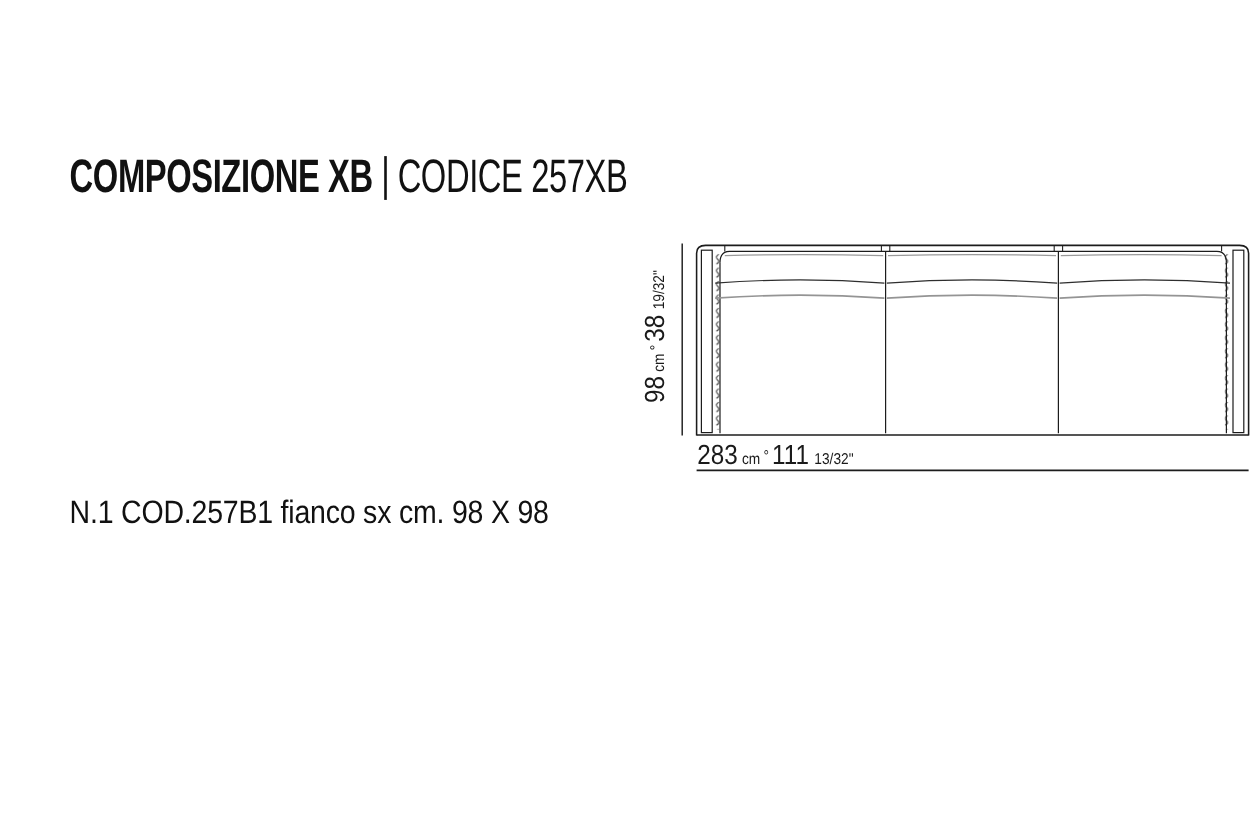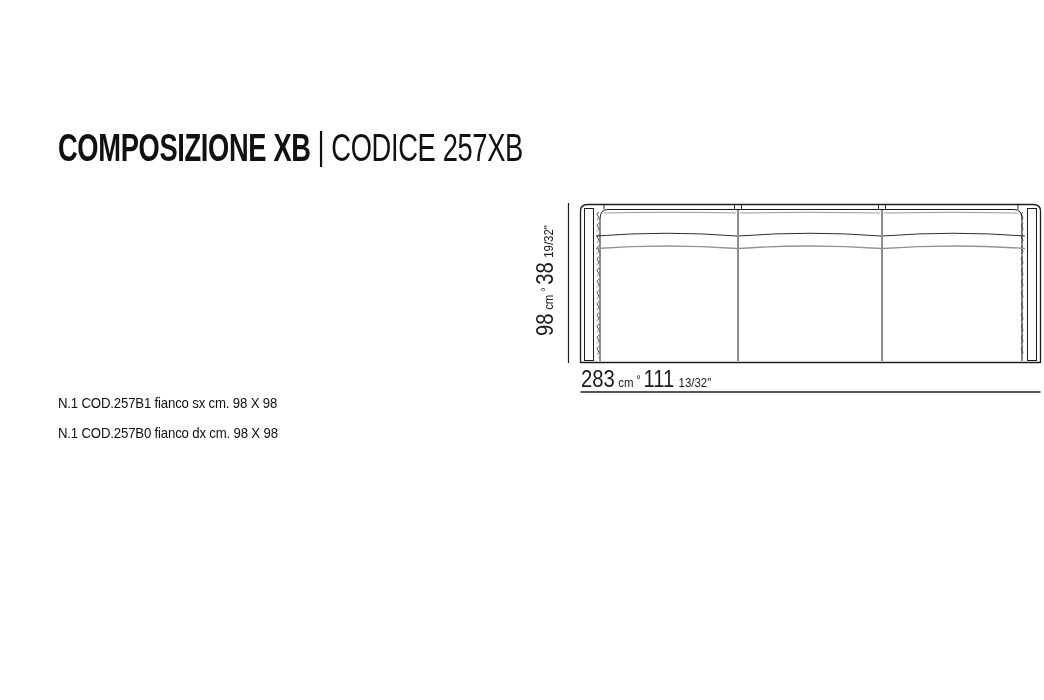--- a/index.html
+++ b/index.html
@@ -36,22 +36,22 @@
     position:absolute;left:550px;top:366px;
     transform:scaleX(0.88);transform-origin:0 50%;
   }
   .dim-v-wrap{
     position:absolute;left:498px;top:195px;width:34px;height:170px;
     display:flex;align-items:center;justify-content:center;
   }
   .dim-v{transform:rotate(-90deg) scaleX(0.88);}
   
   .components{
-    position:absolute;left:27px;top:388px;
-    font-size:15px;line-height:30px;
+    position:absolute;left:27px;top:412px;
+    font-size:27px;line-height:30px;
     letter-spacing:-0.2px;
   }
   .comp-line{
     display:inline-block;
     transform:scaleX(0.88);transform-origin:0 50%;
     white-space:nowrap;
   }
   .comp-row{height:30px;}
 </style>
 </head>
@@ -124,18 +124,15 @@
   </div>
 
   <div class="dim dim-h">
     <span class="d-big">283</span><span class="d-small">cm</span><span class="d-deg">°</span><span class="d-big2">111</span><span class="d-frac">13/32"</span>
   </div>
 
   <div class="components">
     <div class="comp-row">
       <span class="comp-line">N.1 COD.257B1 fianco sx cm. 98 X 98</span>
     </div>
-    <div class="comp-row">
-      <span class="comp-line">N.1 COD.257B0 fianco dx cm. 98 X 98</span>
-    </div>
   </div>
 
 </div>
 
 </body></html>

